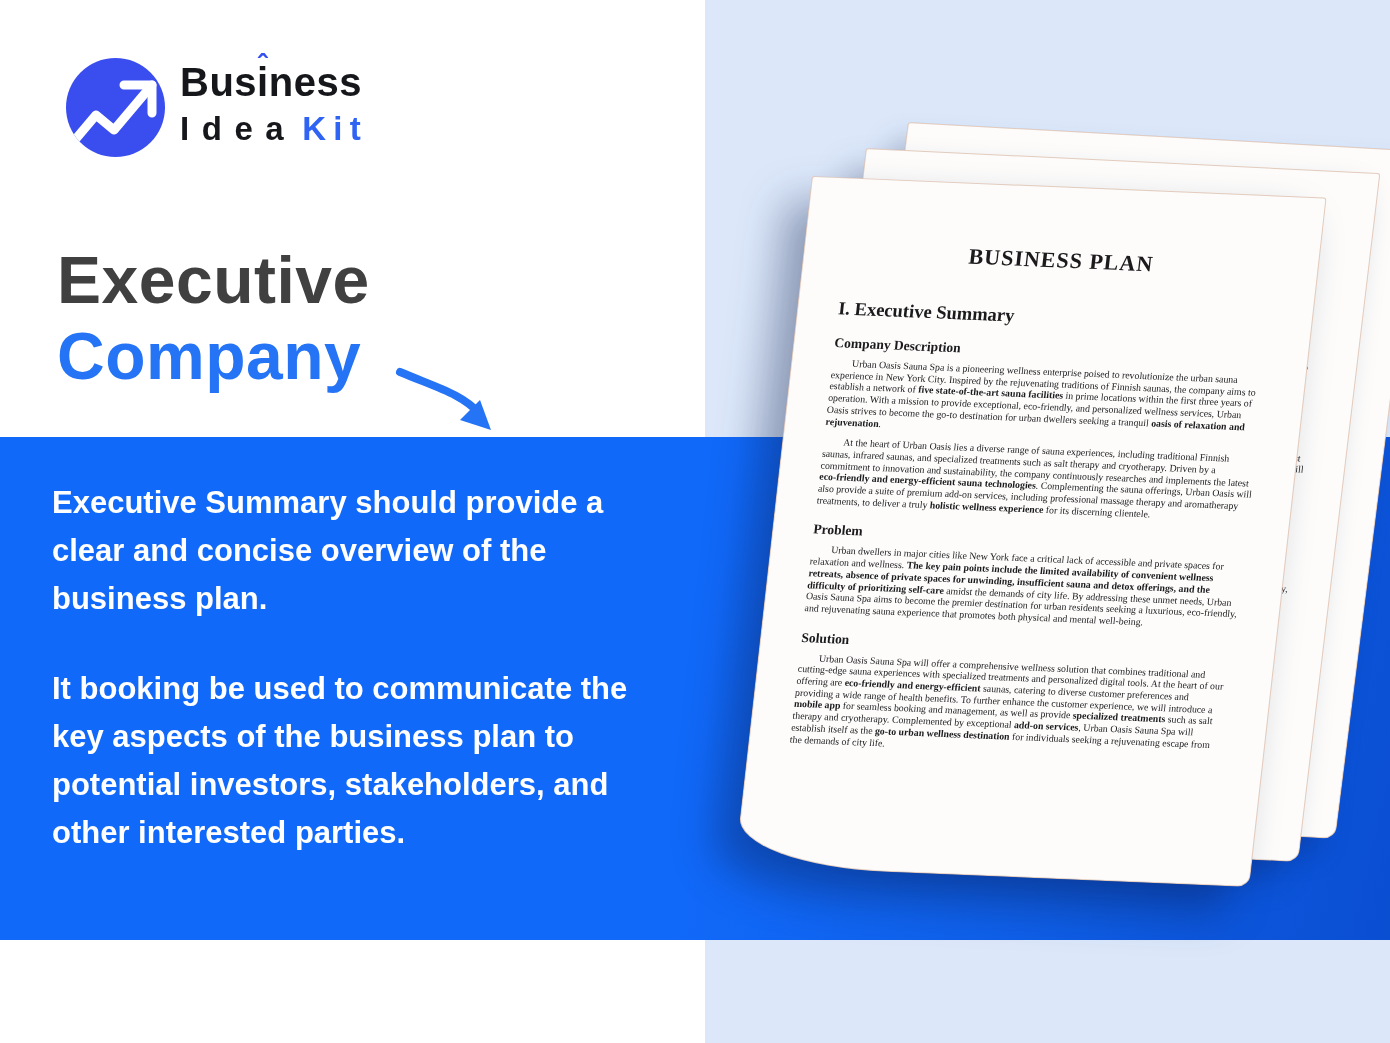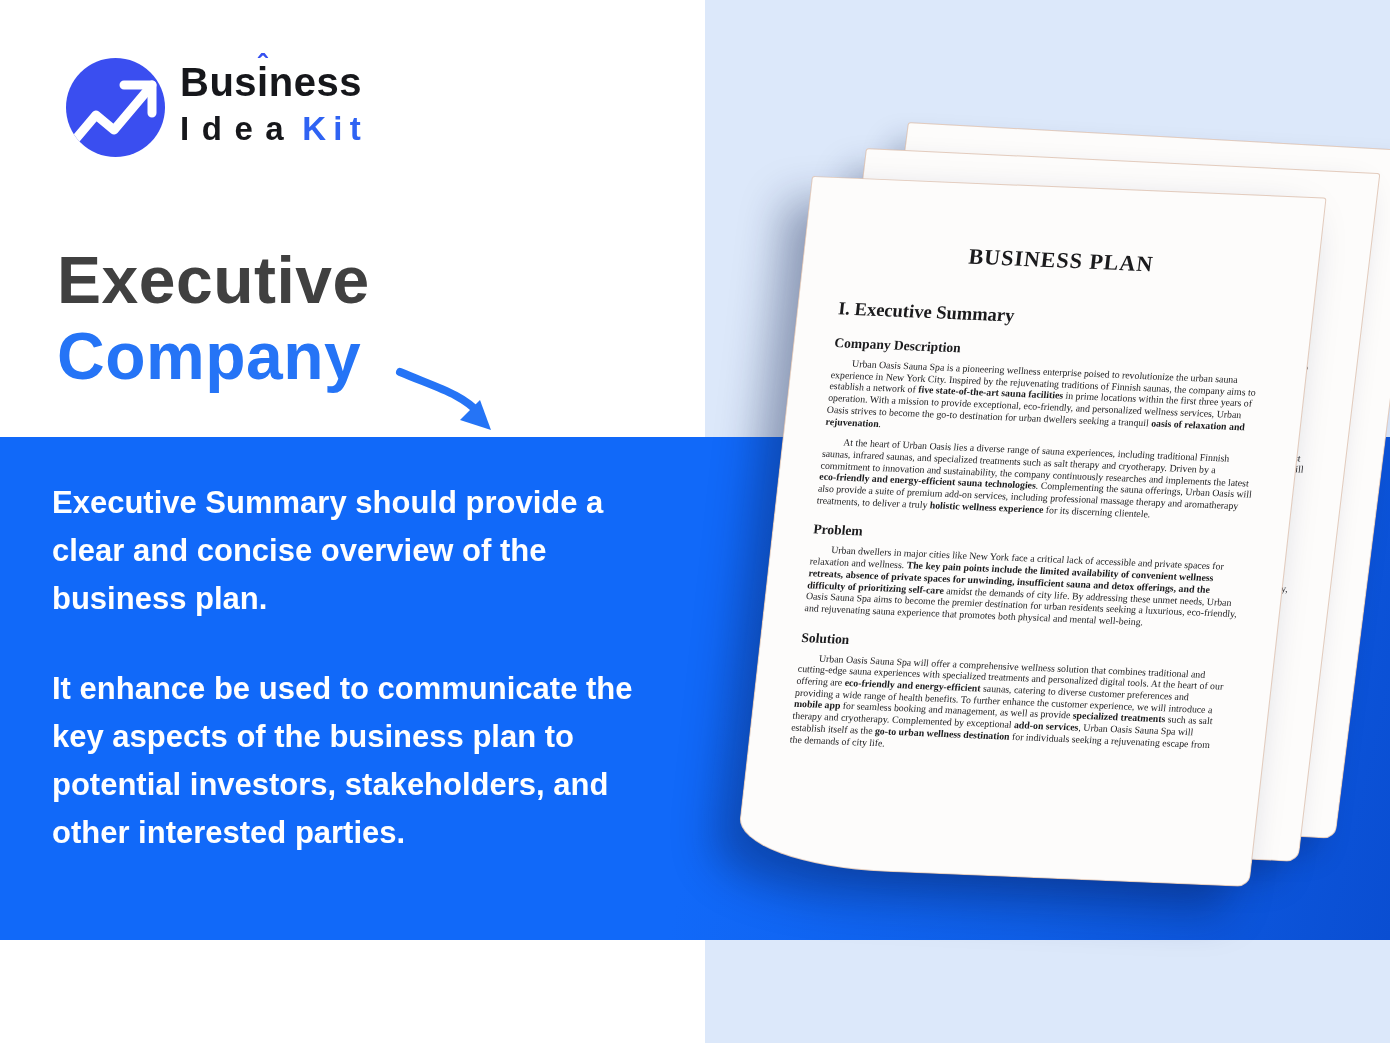--- a/index.html
+++ b/index.html
@@ -141,21 +141,21 @@
 </div>
 
 <svg class="curved-arrow" viewBox="0 0 120 86" aria-hidden="true">
   <path d="M 8 16 C 46 32, 70 38, 88 58" fill="none" stroke="#2574f6" stroke-width="8" stroke-linecap="round"></path>
   <path d="M 99 74 L 68 64 L 88 44 Z" fill="#2574f6"></path>
 </svg>
 
 <div class="blue-band">
   <div class="band-copy">
     <p>Executive Summary should provide a clear and concise overview of the business plan.</p>
-    <p>It enhance be used to communicate the key aspects of the business plan to potential investors, stakeholders, and other interested parties.</p>
+    <p>It booking be used to communicate the key aspects of the business plan to potential investors, stakeholders, and other interested parties.</p>
   </div>
 </div>
 
 <div class="paper-stack">
   <div class="page page-back">
     <div class="doc">
       <h1 class="doc-title">BUSINESS PLAN</h1>
       <h2 class="doc-chapter">I. Executive Summary</h2>
       <div>
           <div class="doc-heading">Company Description</div>

